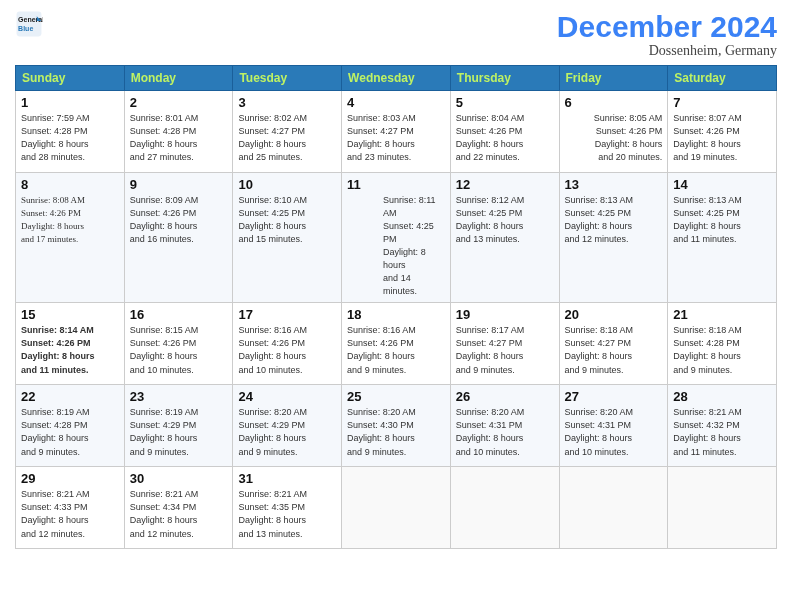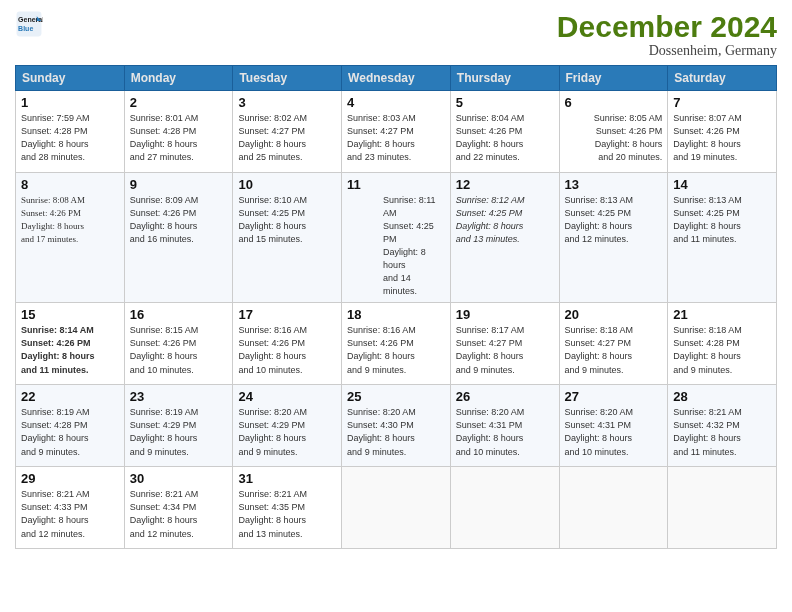--- a/index.html
+++ b/index.html
@@ -30,36 +30,36 @@
     .logo-icon {
       width: 28px;
       height: 28px;
     }
     .title-block {
       text-align: right;
     }
     .month-title {
       font-size: 30px;
       font-weight: bold;
-      color: #4d7c0f;
+      color: #3b82f6;
       line-height: 1.1;
     }
     .location-title {
       font-size: 14px;
       color: #444;
       font-family: Liberation Serif, serif;
     }
     .calendar {
       width: 100%;
       border-collapse: collapse;
       table-layout: fixed;
     }
     .calendar th {
       background: #2a7ab8;
-      color: #e5e5e5;
+      color: #bef264;
       font-size: 12px;
       font-weight: bold;
       padding: 5px 6px;
       text-align: left;
       border: 1px solid #1a5f9a;
     }
     .calendar td {
       border: 1px solid #ccc;
       vertical-align: top;
       padding: 4px 5px;
@@ -194,21 +194,21 @@
           </td>
           <td>
             <span class="day-num">11</span>
             <div class="day-info" style="white-space: pre-line; margin-left: 36px;">Sunrise: 8:11 AM
 Sunset: 4:25 PM
 Daylight: 8 hours
 and 14 minutes.</div>
           </td>
           <td>
             <span class="day-num">12</span>
-            <div class="day-info" style="white-space: pre-line; font-style: italic;">Sunrise: 8:12 AM
+            <div class="day-info" style="white-space: pre-line;">Sunrise: 8:12 AM
 Sunset: 4:25 PM
 Daylight: 8 hours
 and 13 minutes.</div>
           </td>
           <td>
             <span class="day-num">13</span>
             <div class="day-info" style="white-space: pre-line;">Sunrise: 8:13 AM
 Sunset: 4:25 PM
 Daylight: 8 hours
 and 12 minutes.</div>

